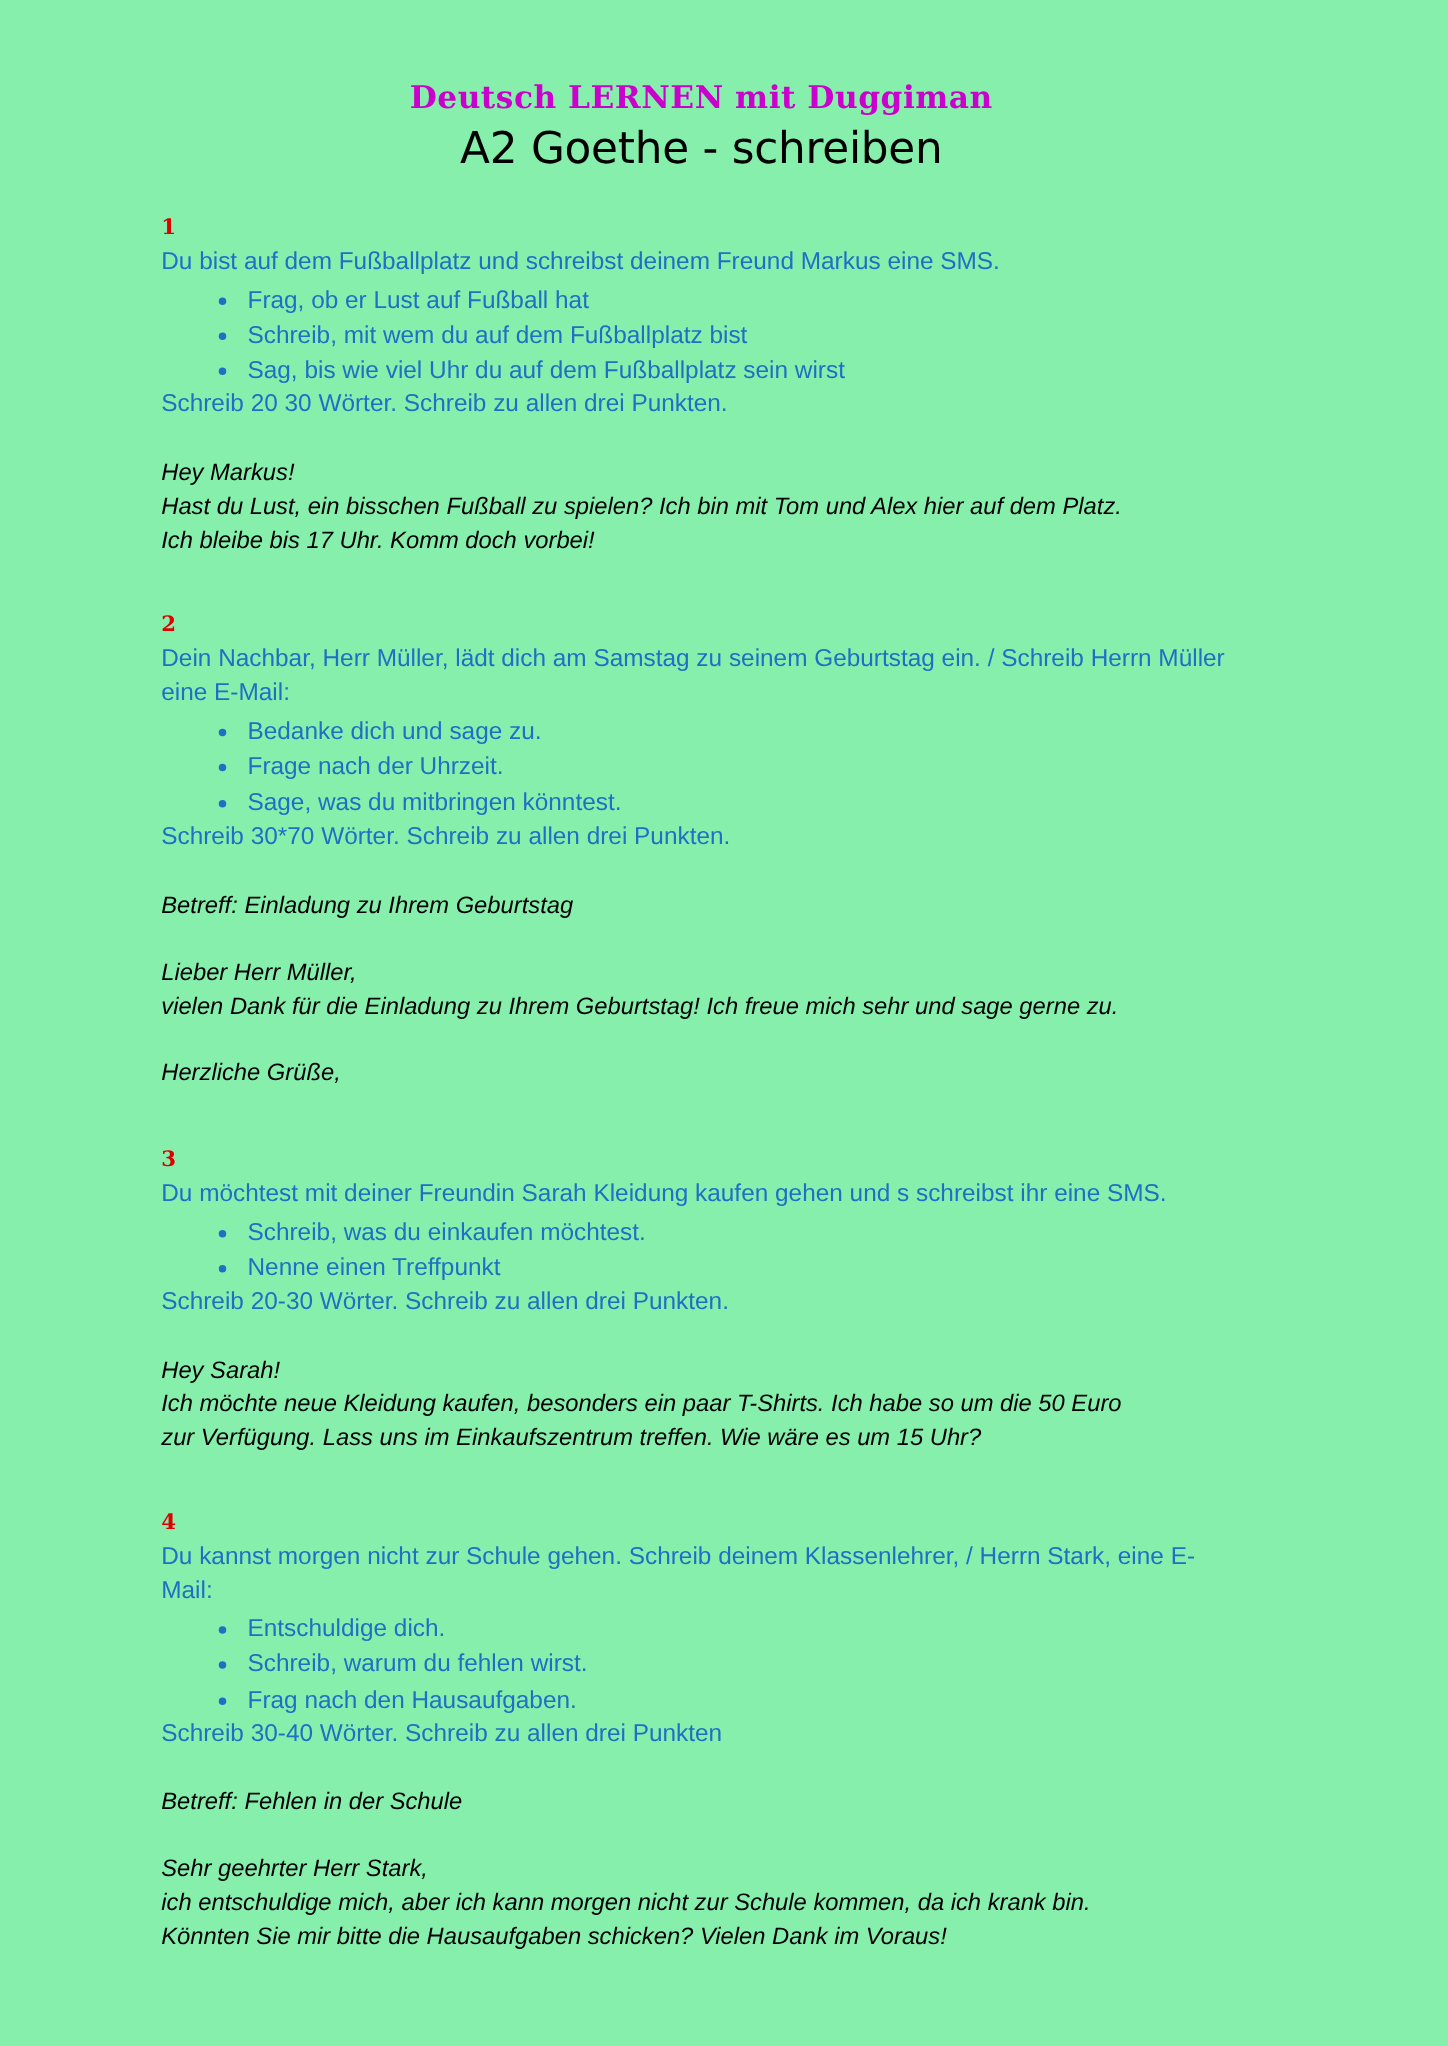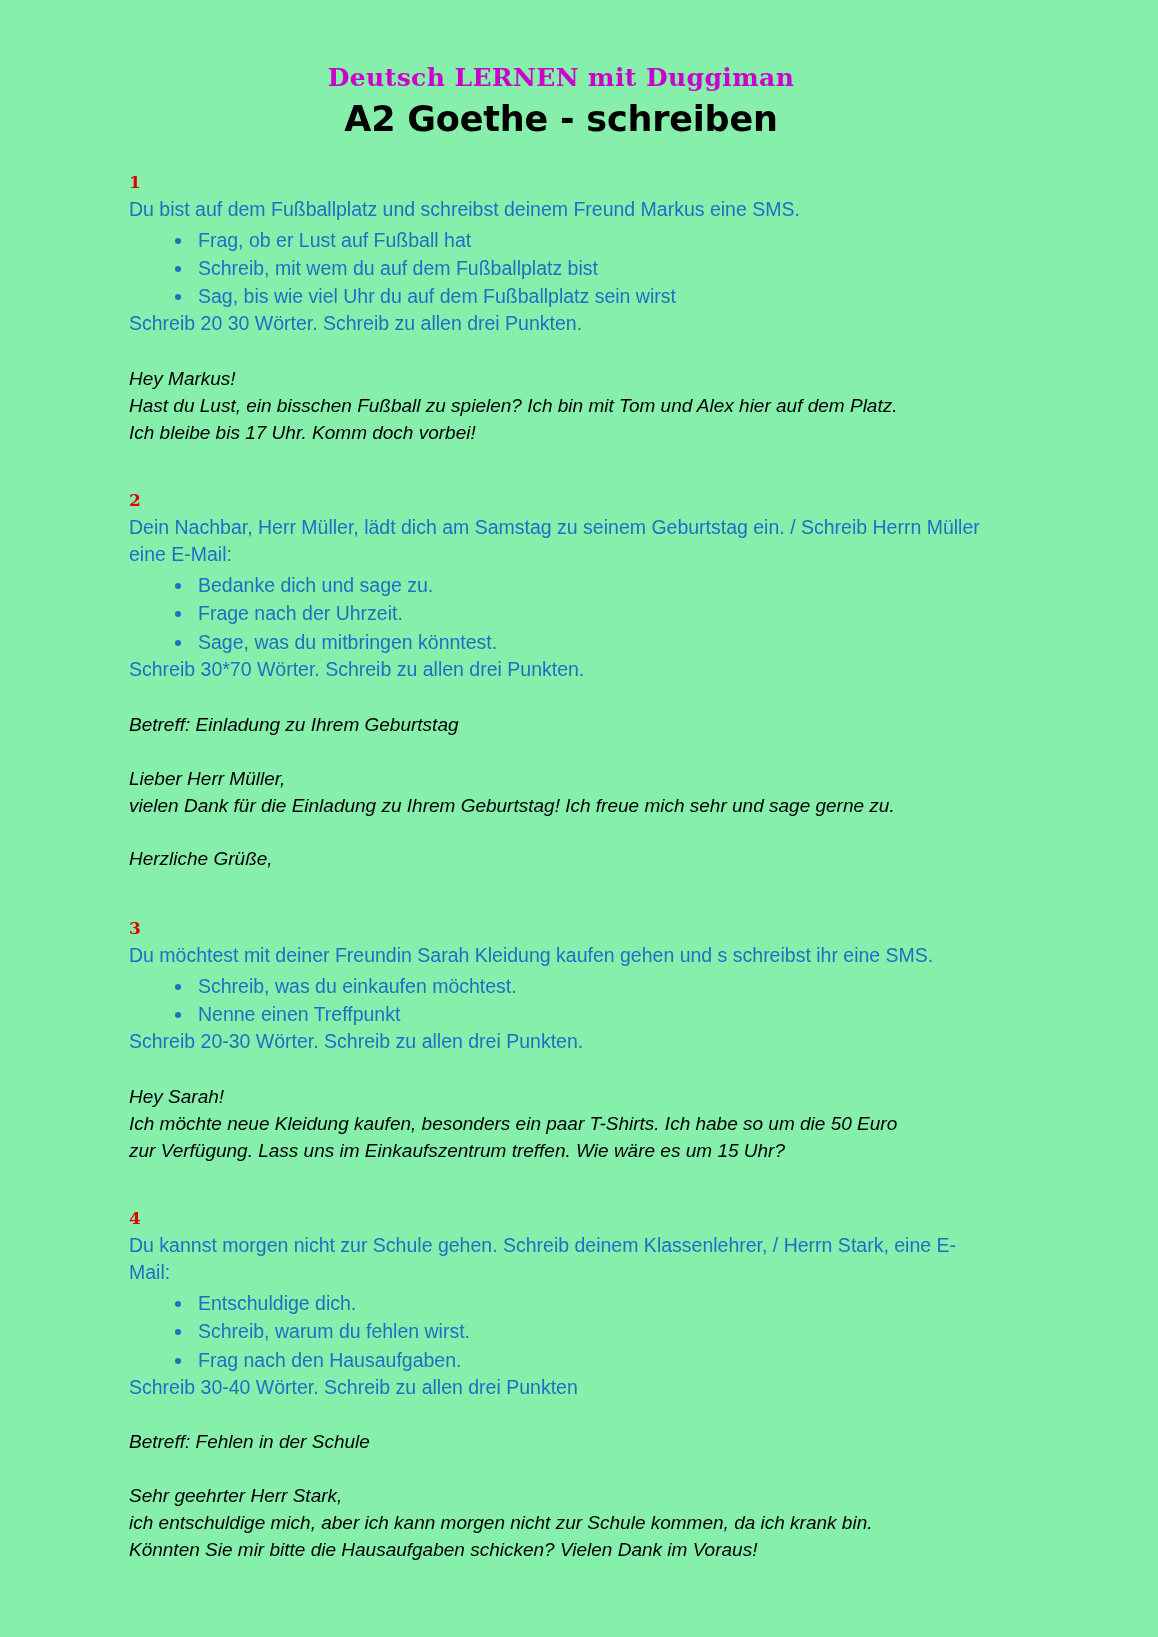--- a/index.html
+++ b/index.html
@@ -41,21 +41,21 @@
     font-weight: 700;
     font-size: 25px;
     letter-spacing: 0.4px;
     color: #CC00CC;
     line-height: 1.1;
     margin: 0;
     white-space: nowrap;
   }
   .doc-title {
     font-family: "DejaVu Sans", "Liberation Sans", sans-serif;
-    font-weight: 700;
+    font-weight: 400;
     font-size: 35px;
     color: #000000;
     line-height: 1.25;
     margin: 6px 0 0 0;
     letter-spacing: -0.2px;
     white-space: nowrap;
   }
 
   
   .task {

